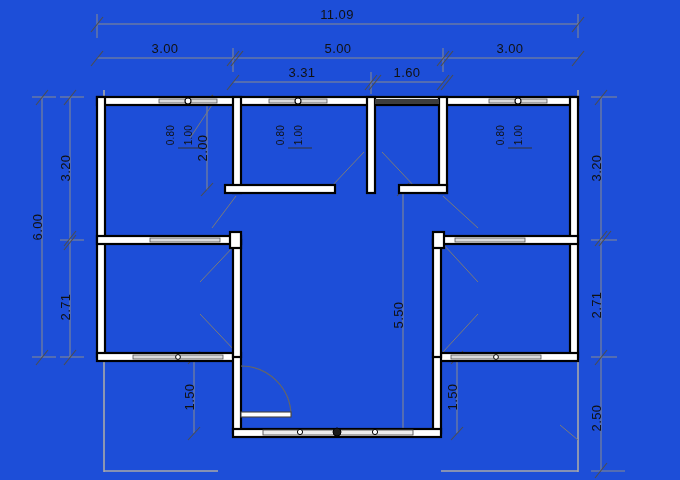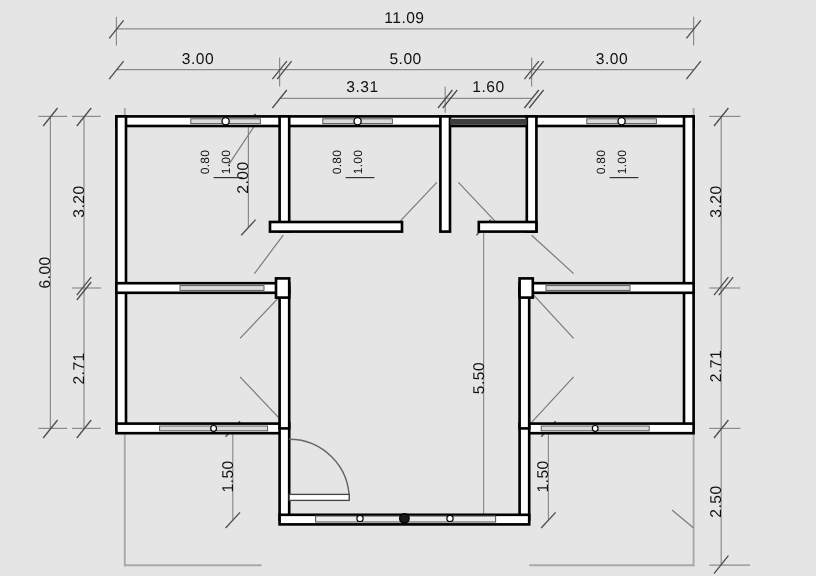--- a/index.html
+++ b/index.html
@@ -8,21 +8,21 @@
     padding: 0;
     background: #ffffff;
   }
   body {
     font-family: "Liberation Sans", sans-serif;
   }
   #plan-root {
     position: relative;
     width: 680px;
     height: 480px;
-    background: #e5e5e5;
+    background: #1d4ed8;
     overflow: hidden;
   }
   #plan-svg {
     position: absolute;
     left: 0;
     top: 0;
     width: 680px;
     height: 480px;
     display: block;
   }

